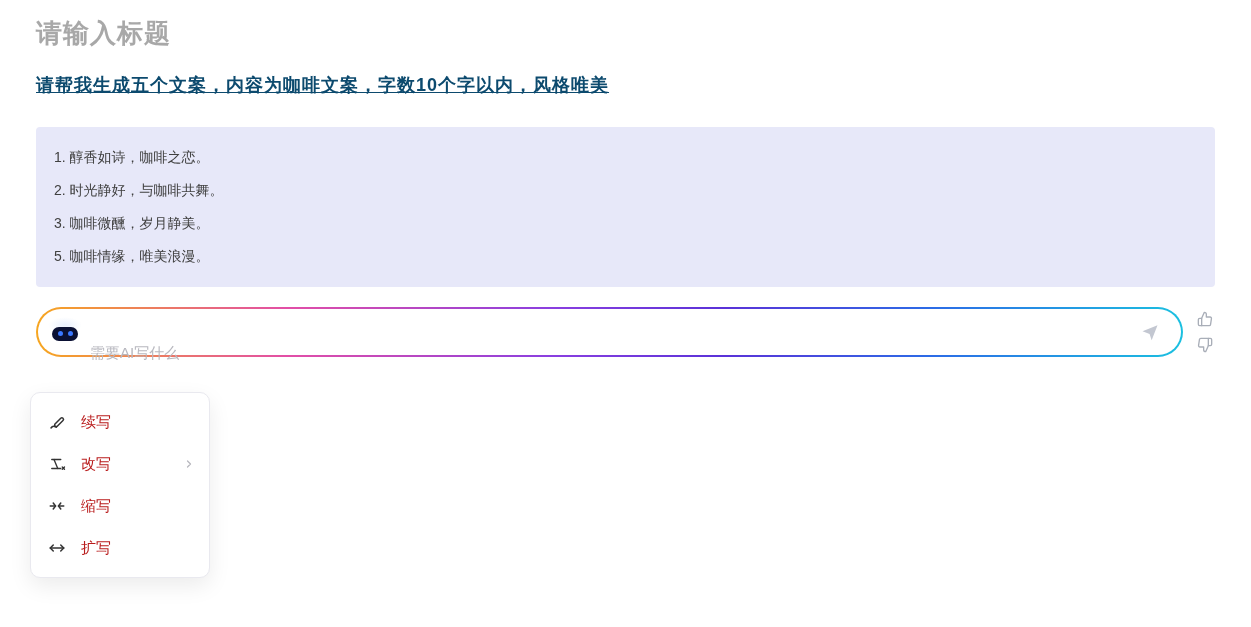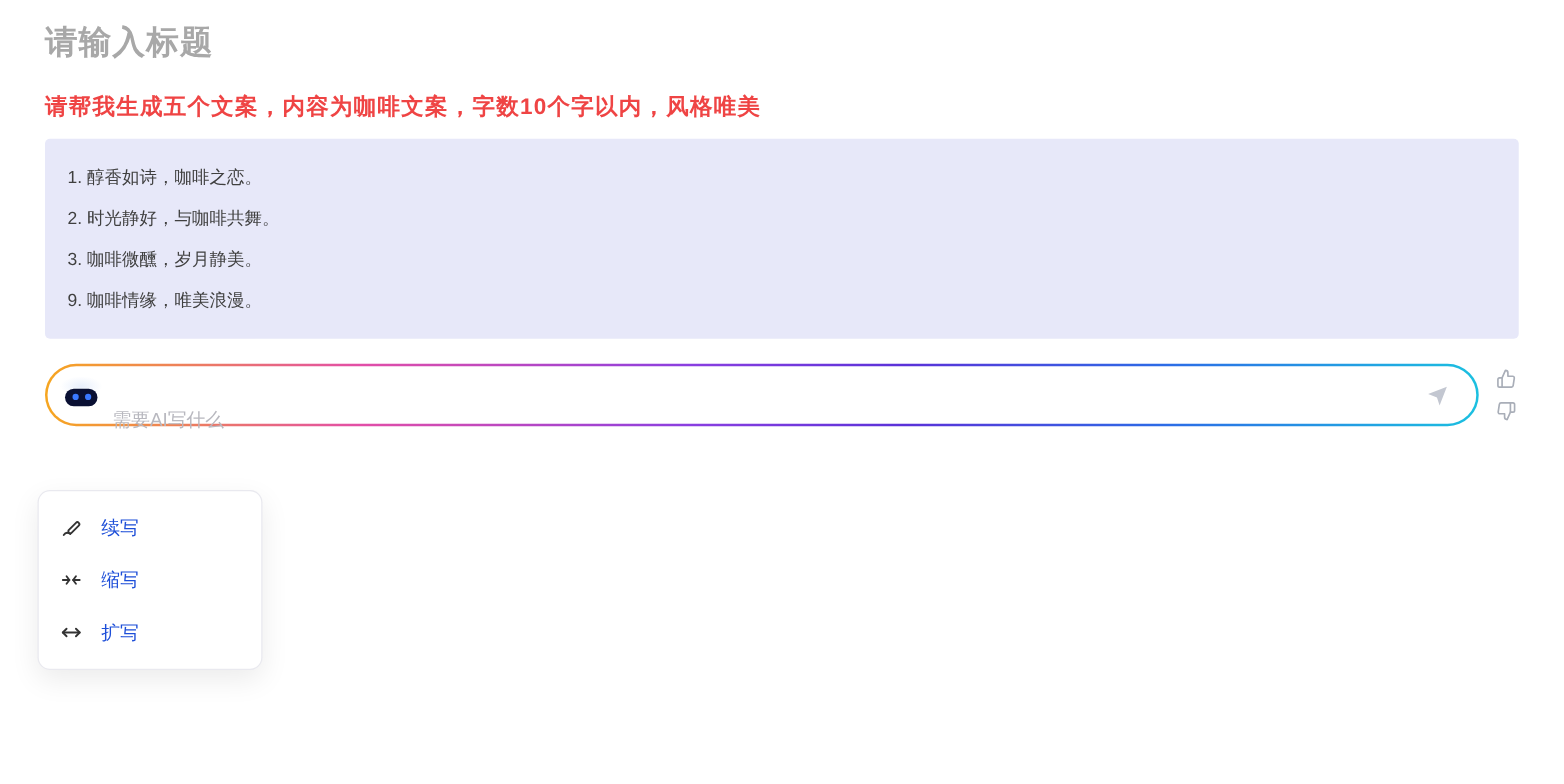--- a/index.html
+++ b/index.html
@@ -18,23 +18,24 @@
   .title-placeholder {
     font-size: 26px;
     font-weight: 600;
     color: #a8a8a8;
     letter-spacing: 1px;
     margin-bottom: 22px;
   }
   .prompt-line {
     font-size: 18px;
     font-weight: 700;
-    color: #ef4444;
+    color: #0c4a6e;
     letter-spacing: 1px;
-    margin-bottom: 14px;
+    margin-bottom: 30px;
+    text-decoration: underline;
   }
   .response-block {
     background: #e7e8f9;
     border-radius: 4px;
     padding: 14px 18px 14px 18px;
     color: #404040;
     font-size: 14px;
     line-height: 1.5;
   }
   .response-block .resp-item {
@@ -144,21 +145,21 @@
     box-shadow: 0 8px 22px rgba(0,0,0,0.08);
     padding: 8px 4px;
   }
   .menu-item {
     display: flex;
     align-items: center;
     height: 42px;
     padding: 0 12px;
     gap: 14px;
     font-size: 15px;
-    color: #1d4ed8;
+    color: #b91c1c;
     cursor: pointer;
     border-radius: 6px;
     position: relative;
   }
   .menu-icon {
     width: 20px; height: 20px;
     display: flex; align-items: center; justify-content: center;
     color: #333;
     flex: 0 0 auto;
   }
@@ -173,21 +174,21 @@
 
 <div class="page">
   <div class="title-placeholder">请输入标题</div>
 
   <div class="prompt-line">请帮我生成五个文案，内容为咖啡文案，字数10个字以内，风格唯美</div>
 
   <div class="response-block">
     <div class="resp-item">1. 醇香如诗，咖啡之恋。</div>
     <div class="resp-item">2. 时光静好，与咖啡共舞。</div>
     <div class="resp-item">3. 咖啡微醺，岁月静美。</div>
-    <div class="resp-item">9. 咖啡情缘，唯美浪漫。</div>
+    <div class="resp-item">5. 咖啡情缘，唯美浪漫。</div>
   </div>
 
   <div class="input-row">
     <div class="ai-input-border">
       <div class="ai-input-inner">
         <div class="bot-avatar">
           <div class="halo"></div>
           <div class="face"></div>
           <div class="eye l"></div>
           <div class="eye r"></div>
@@ -223,20 +224,36 @@
   <div class="menu-item">
     <span class="menu-icon">
       <svg width="18" height="18" viewBox="0 0 24 24" fill="none" stroke="currentColor" stroke-width="2" stroke-linecap="round" stroke-linejoin="round">
         <path d="M4 20c2-3 5-3 7-1"></path>
         <path d="M12 18l8-8a2 2 0 0 0-3-3l-8 8v3h3z"></path>
       </svg>
     </span>
     <span>续写</span>
   </div>
 
+  <div class="menu-item">
+    <span class="menu-icon">
+      <svg width="18" height="18" viewBox="0 0 24 24" fill="none" stroke="currentColor" stroke-width="1.8" stroke-linecap="round" stroke-linejoin="round">
+        <path d="M5 6h12"></path>
+        <path d="M5 18h12"></path>
+        <path d="M8 6l5 12"></path>
+        <path d="M19 16l3 3m0-3l-3 3"></path>
+      </svg>
+    </span>
+    <span>改写</span>
+    <span class="menu-chevron">
+      <svg width="12" height="12" viewBox="0 0 24 24" fill="none" stroke="currentColor" stroke-width="2.5" stroke-linecap="round" stroke-linejoin="round">
+        <polyline points="9 6 15 12 9 18"></polyline>
+      </svg>
+    </span>
+  </div>
 
   <div class="menu-item">
     <span class="menu-icon">
       <svg width="18" height="18" viewBox="0 0 24 24" fill="none" stroke="currentColor" stroke-width="2" stroke-linecap="round" stroke-linejoin="round">
         <line x1="3" y1="12" x2="10" y2="12"></line>
         <line x1="14" y1="12" x2="21" y2="12"></line>
         <polyline points="7 8 10 12 7 16"></polyline>
         <polyline points="17 8 14 12 17 16"></polyline>
       </svg>
     </span>

